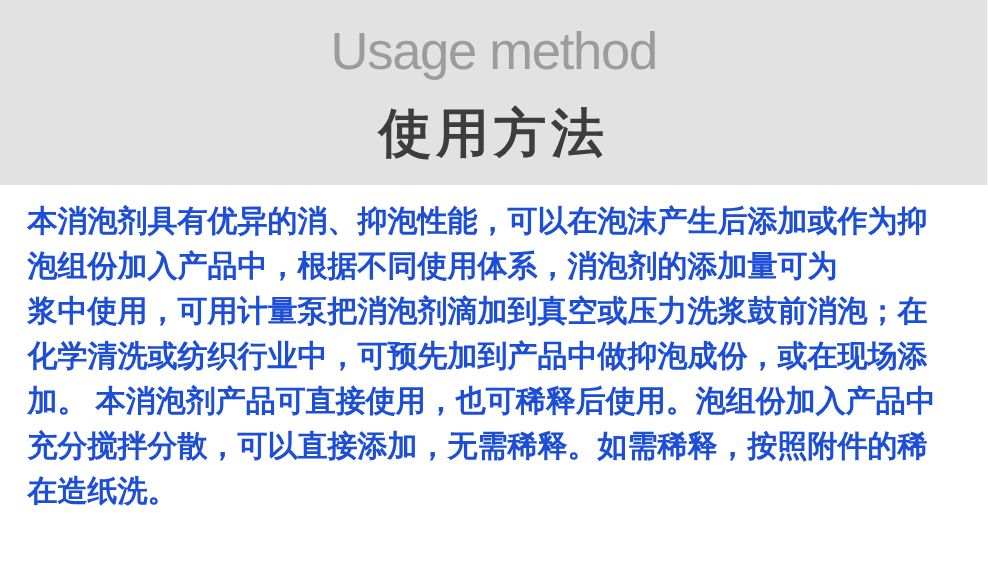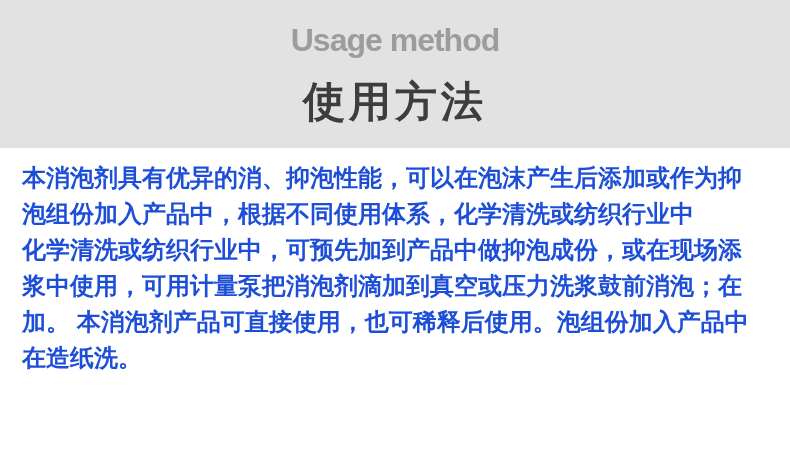--- a/index.html
+++ b/index.html
@@ -19,22 +19,22 @@
     width: 100%;
     height: 148px;
     background: #e2e2e2;
     display: flex;
     flex-direction: column;
     align-items: center;
     justify-content: center;
     gap: 8px;
   }
   .title-en {
-    font-size: 32px;
-    font-weight: bold;
+    font-size: 42px;
+    font-weight: normal;
     letter-spacing: -1px;
     color: #9c9c9c;
     line-height: 1.1;
   }
   .title-zh {
     font-size: 42px;
     font-weight: bold;
     letter-spacing: 4px;
     color: #3d3d3d;
     line-height: 1.1;
@@ -56,20 +56,21 @@
 
 <div class="page">
 
   <div class="header" style="background-color: rgb(226, 226, 226);">
     <div class="title-en" style="color: rgb(156, 156, 156);">Usage method</div>
     <div class="title-zh" style="color: rgb(61, 61, 61);">使用方法</div>
   </div>
 
   <div class="content" style="color: #1d4ed8; background-color: rgb(255, 255, 255);">
     <div class="line">本消泡剂具有优异的消、抑泡性能，可以在泡沫产生后添加或作为抑</div>
-    <div class="line">泡组份加入产品中，根据不同使用体系，化学清洗或纺织行业中</div>
+    <div class="line">泡组份加入产品中，根据不同使用体系，消泡剂的添加量可为</div>
+    <div class="line">浆中使用，可用计量泵把消泡剂滴加到真空或压力洗浆鼓前消泡；在</div>
     <div class="line">化学清洗或纺织行业中，可预先加到产品中做抑泡成份，或在现场添</div>
-    <div class="line">浆中使用，可用计量泵把消泡剂滴加到真空或压力洗浆鼓前消泡；在</div>
     <div class="line">加。 本消泡剂产品可直接使用，也可稀释后使用。泡组份加入产品中</div>
+    <div class="line">充分搅拌分散，可以直接添加，无需稀释。如需稀释，按照附件的稀</div>
     <div class="line">在造纸洗。</div>
   </div>
 
 </div>
 
 </body></html>

